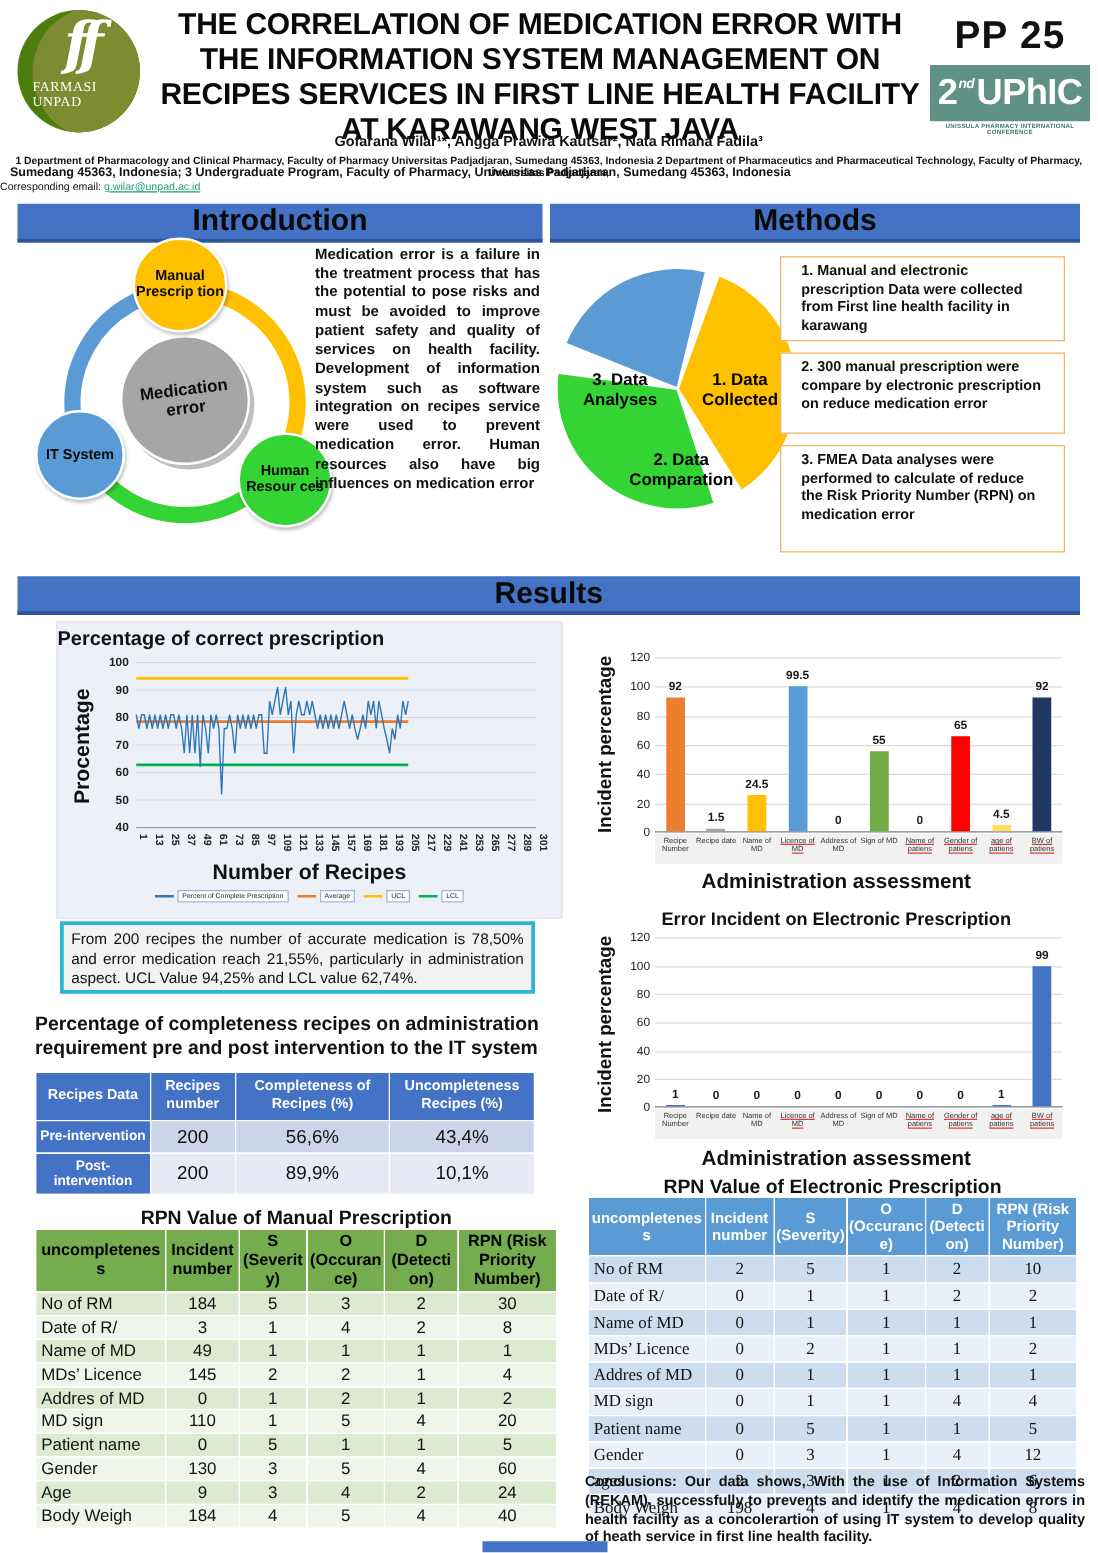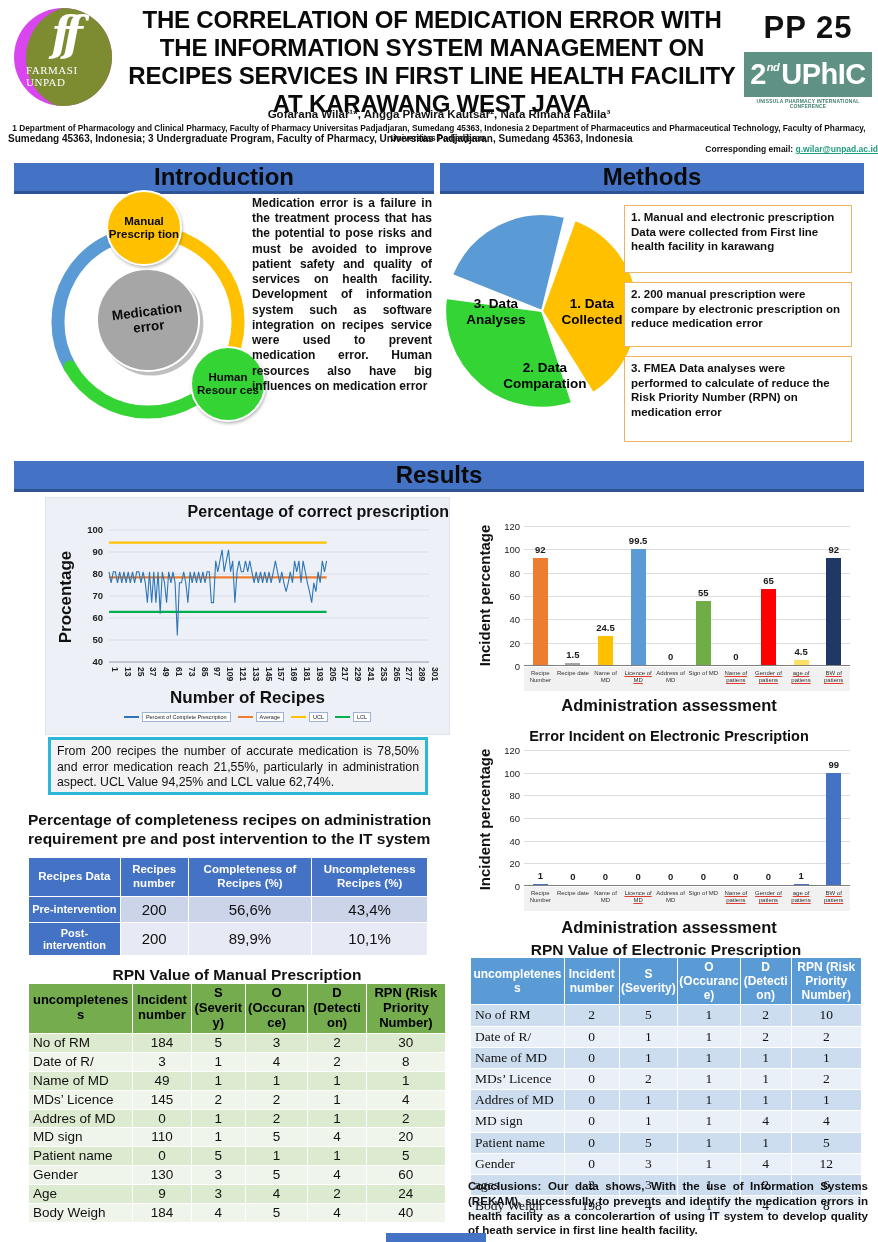--- a/index.html
+++ b/index.html
@@ -1,34 +1,34 @@
 <!DOCTYPE html>
 <html><head>
 <meta charset="utf-8">
 <style>
 *{box-sizing:border-box;margin:0;padding:0}
 html,body{width:878px;height:1242px}
 body{position:relative;background:#fff;font-family:"Liberation Sans",sans-serif;color:#111;overflow:hidden}
 .abs{position:absolute}
 
 
-#logo-farmasi{left:14px;top:8px;width:98px;height:98px;border-radius:50%;background:#d946ef;overflow:hidden}
+#logo-farmasi{left:14px;top:8px;width:98px;height:98px;border-radius:50%;background:#4d7c0f;overflow:hidden}
 #logo-farmasi .olive{position:absolute;left:12px;top:-2px;width:100px;height:104px;border-radius:50%;background:#7d8b31}
 #logo-farmasi .ff{position:absolute;left:0;top:0;width:100%;text-align:center;font-family:"DejaVu Serif",serif;font-style:italic;font-weight:bold;font-size:46px;color:#fff;letter-spacing:-8px;line-height:52px}
 #logo-farmasi .nm{position:absolute;left:12px;top:56px;width:90px;text-align:left;font-family:"Liberation Serif",serif;font-size:11px;color:#fff;line-height:1.1;letter-spacing:.5px}
 #poster-title{left:118px;top:6px;width:628px;text-align:center;font-size:24px;font-weight:800;line-height:1.17;letter-spacing:-.2px;color:#0a0a0a}
 #poster-code{left:744px;top:10px;width:128px;text-align:center;font-size:31px;font-weight:800;letter-spacing:1px}
 #logo-uphic{left:744px;top:52px;width:128px}
 #logo-uphic .box{background:#5f9184;color:#fff;height:44px;display:flex;align-items:center;justify-content:center;font-weight:bold;font-size:29px;letter-spacing:-.5px}
 #logo-uphic .box sup{font-size:11px;font-style:italic;margin:-14px 2px 0 1px}
 #logo-uphic .sub{font-size:4.9px;color:#3e7a6c;text-align:center;letter-spacing:.25px;padding-top:2px;border-top:1px solid #5f9184;font-weight:bold}
 #authors{left:20px;top:108px;width:838px;text-align:center;font-size:11.5px;font-weight:bold}
 #aff1{left:8px;top:123px;width:862px;text-align:center;font-size:8.3px;font-weight:600}
 #aff2{left:8px;top:133px;width:862px;text-align:left;font-size:10px;font-weight:700}
-#email-line{left:16px;top:144px;width:862px;text-align:right;font-size:8.5px;font-weight:700}
+#email-line{left:0;top:144px;width:862px;text-align:left;font-size:8.5px;font-weight:400}
 #email-line a{color:#1f9c7d;text-decoration:underline}
 
 
 .secbar{background:#4472c4;border-bottom:3px solid #2f5496;text-align:center;font-size:24px;font-weight:800;color:#0a0a0a;height:31px;line-height:28px}
 #bar-intro{left:14px;top:163px;width:420px}
 #bar-methods{left:440px;top:163px;width:424px}
 #bar-results{left:14px;top:461px;width:850px}
 
 
 #intro-diagram{left:16px;top:194px;width:250px;height:264px}
@@ -36,28 +36,28 @@
 .node{position:absolute;border-radius:50%;display:flex;align-items:center;justify-content:center;text-align:center;font-weight:bold;font-size:11.5px;line-height:1.1;color:#0a0a0a;border:2px solid #fff;box-shadow:1px 2px 3px rgba(0,0,0,.25)}
 #node-top{left:90px;top:-4px;width:76px;height:76px;background:#ffc000}
 #node-left{left:12px;top:134px;width:72px;height:72px;background:#5b9bd5}
 #node-right{left:174px;top:152px;width:76px;height:76px;background:#35d435}
 #node-center{left:80px;top:74px;width:104px;height:104px;background:#a6a6a6;font-size:13.5px;transform:rotate(-7deg);box-shadow:3px 4px 0 #bfbfbf}
 #intro-text{left:252px;top:196px;width:180px;font-size:12px;font-weight:bold;text-align:justify;line-height:1.27}
 
 
 #methods-pie{left:442px;top:208px;width:206px;height:226px}
 .pie-label{position:absolute;text-align:center;font-weight:bold;font-size:13.5px;line-height:1.15;color:#000}
-.mbox{left:624px;width:228px;background:#fff;border:1.5px solid #ebb563;padding:4px 6px;font-size:11.5px;font-weight:bold;line-height:1.28}
+.mbox{left:624px;width:228px;background:#fff;border:1.5px solid #ebb563;padding:4px 16px;font-size:11.5px;font-weight:bold;line-height:1.28}
 #mbox1{top:205px;height:68px}
 #mbox2{top:282px;height:65px}
 #mbox3{top:356px;height:86px}
 
 
 #lc-panel{left:45px;top:497px;width:405px;height:238px;background:#edf1f7;border:1px solid #dfe4ec}
-#lc-title{position:absolute;left:0;top:5px;width:100%;text-align:right;font-size:16px;font-weight:800}
+#lc-title{position:absolute;left:0;top:5px;width:100%;text-align:left;font-size:16px;font-weight:800}
 #lc-ylabel{position:absolute;left:-55px;top:89px;width:150px;text-align:center;font-size:17px;font-weight:800;transform:rotate(-90deg)}
 #lc-xlabel{position:absolute;left:0;top:190px;width:100%;text-align:center;font-size:17px;font-weight:700}
 #lc-svg{position:absolute;left:8px;top:26px}
 #lc-legend{position:absolute;left:0;top:214px;width:100%;display:flex;justify-content:center;gap:7px;align-items:center}
 .lg-item{display:flex;align-items:center;gap:3px}
 .lg-line{width:15px;height:2px}
 .lg-lab{font-size:5.5px;border:1px solid #9db3d8;background:#fff;padding:1px 3px;color:#222}
 
 
 #note-box{left:48px;top:737px;width:380px;height:58px;border:3px solid #2ab7d8;background:#f2f2f2;padding:4px 6px;font-size:12.3px;text-align:justify;line-height:1.28}
@@ -143,36 +143,37 @@
 <div class="abs secbar" id="bar-results">Results</div>
 
 <div class="abs" id="intro-diagram">
   <svg width="250" height="264" viewBox="0 0 250 264">
     <path d="M 54 173 A 90 90 0 0 1 132 38" fill="none" stroke="#5b9bd5" stroke-width="13" stroke-linecap="round"></path>
     <path d="M 132 38 A 90 90 0 0 1 210 173" fill="none" stroke="#ffc000" stroke-width="13" stroke-linecap="round"></path>
     <path d="M 210 173 A 90 90 0 0 1 54 173" fill="none" stroke="#35d435" stroke-width="13" stroke-linecap="round"></path>
   </svg>
   <div class="node" id="node-center">Medication error</div>
   <div class="node" id="node-top">Manual Prescrip tion</div>
+  <div class="node" id="node-left">IT System</div>
   <div class="node" id="node-right">Human Resour ces</div>
 </div>
 <div class="abs" id="intro-text">Medication error is a failure in the treatment process that has the potential to pose risks and must be avoided to improve patient safety and quality of services on health facility. Development of information system such as software integration on recipes service were used to prevent medication error. Human resources also have big influences on medication error</div>
 
 <div class="abs" id="methods-pie">
   <svg width="206" height="226" viewBox="0 0 206 226">
     <path d="M 100 103 L 133 12 A 97 97 0 0 1 151 185 Z" fill="#ffc000" stroke="#fff" stroke-width="2"></path>
     <path d="M 100 103 L 130 195 A 97 97 0 0 1 4 90 Z" fill="#35d435" stroke="#fff" stroke-width="2"></path>
     <path d="M 100 103 L 10 67 A 97 97 0 0 1 123 9 Z" fill="#5b9bd5" stroke="#fff" stroke-width="2"></path>
   </svg>
   <div class="pie-label" style="left:8px;top:88px;width:92px">3. Data Analyses</div>
   <div class="pie-label" style="left:104px;top:88px;width:92px">1. Data Collected</div>
   <div class="pie-label" style="left:38px;top:152px;width:130px">2. Data Comparation</div>
 </div>
 <div class="abs mbox" id="mbox1">1. Manual and electronic prescription Data were collected from First line health facility in karawang</div>
-<div class="abs mbox" id="mbox2">2. 200 manual prescription were compare by electronic prescription on reduce medication error</div>
+<div class="abs mbox" id="mbox2">2. 300 manual prescription were compare by electronic prescription on reduce medication error</div>
 <div class="abs mbox" id="mbox3">3. FMEA Data analyses were performed to calculate of reduce the Risk Priority Number (RPN) on medication error</div>
 
 <div class="abs" id="lc-panel">
   <div id="lc-title">Percentage of correct prescription</div>
   <div id="lc-ylabel">Procentage</div>
   <svg id="lc-svg" width="392" height="166">
       <line x1="55" y1="138" x2="375" y2="138" stroke="#d3dae4" stroke-width="0.8"></line>
       <text x="49" y="141" text-anchor="end" font-size="9.5" font-weight="bold" fill="#222">40</text>
       <line x1="55" y1="116" x2="375" y2="116" stroke="#d3dae4" stroke-width="0.8"></line>
       <text x="49" y="119" text-anchor="end" font-size="9.5" font-weight="bold" fill="#222">50</text>

